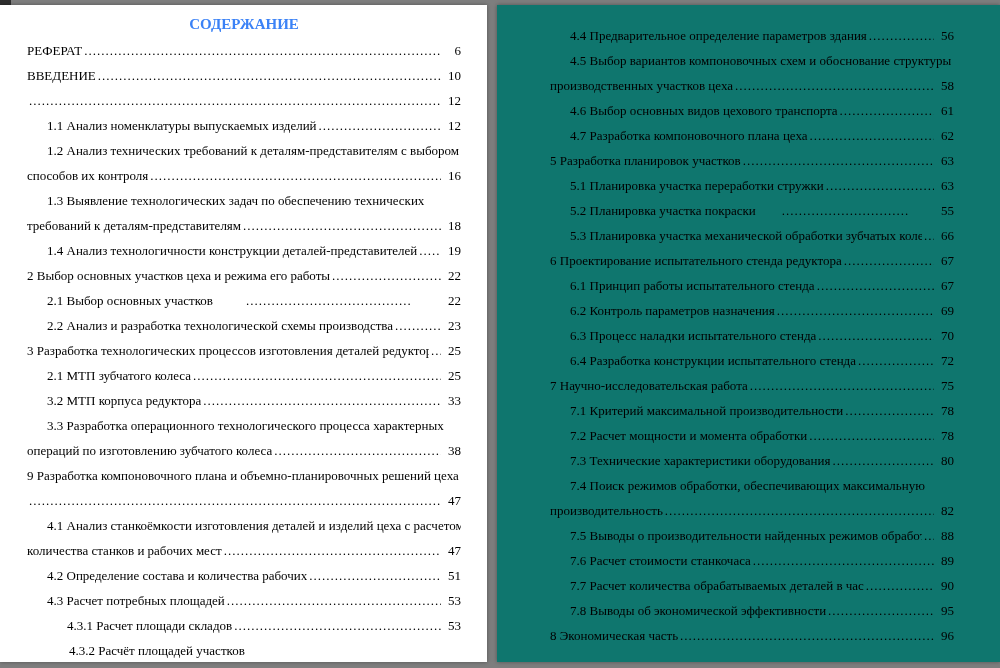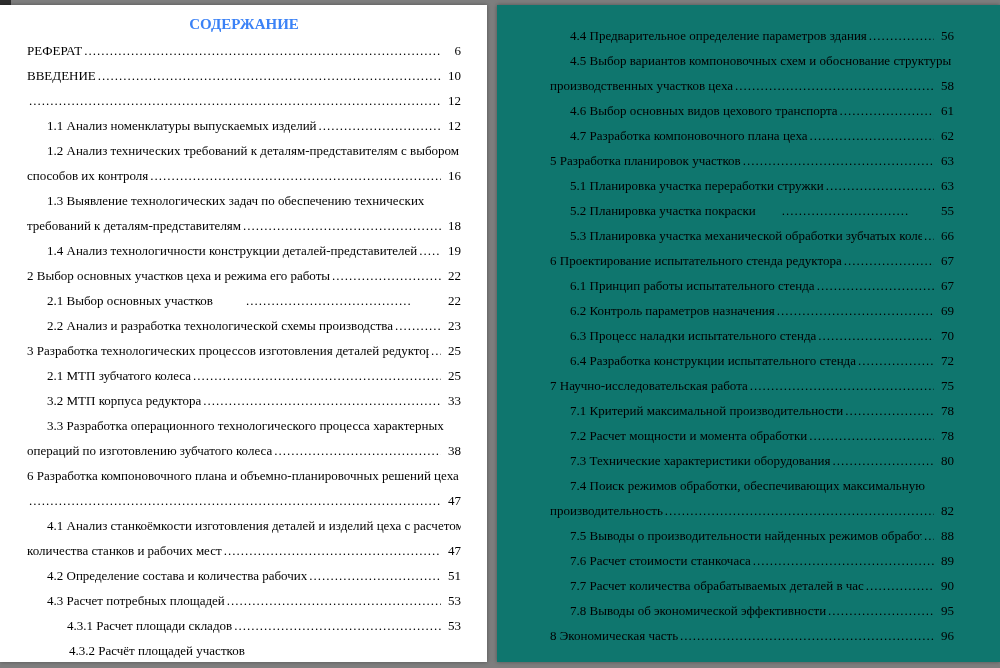--- a/index.html
+++ b/index.html
@@ -168,21 +168,21 @@
       </div>
       <div class="entry">
         <div class="eline" style="padding-left: 20px;">3.3 Разработка операционного технологического процесса характерных</div>
         <div class="eline last" style="padding-left: 0px;">
           <span class="etext">операций по изготовлению зубчатого колеса</span>
           <span class="dots">................................................................................................................................................................................................................................................................................................................................................................................................................</span>
           <span class="pg">38</span>
         </div>
       </div>
       <div class="entry">
-        <div class="eline" style="padding-left: 0px;">6 Разработка компоновочного плана и объемно-планировочных решений цеха</div>
+        <div class="eline" style="padding-left: 0px;">9 Разработка компоновочного плана и объемно-планировочных решений цеха</div>
         <div class="eline last" style="padding-left: 0px;">
           <span class="etext"></span>
           <span class="dots">................................................................................................................................................................................................................................................................................................................................................................................................................</span>
           <span class="pg">47</span>
         </div>
       </div>
       <div class="entry">
         <div class="eline" style="padding-left: 20px;">4.1 Анализ станкоёмкости изготовления деталей и изделий цеха с расчетом</div>
         <div class="eline last" style="padding-left: 0px;">
           <span class="etext">количества станков и рабочих мест</span>

